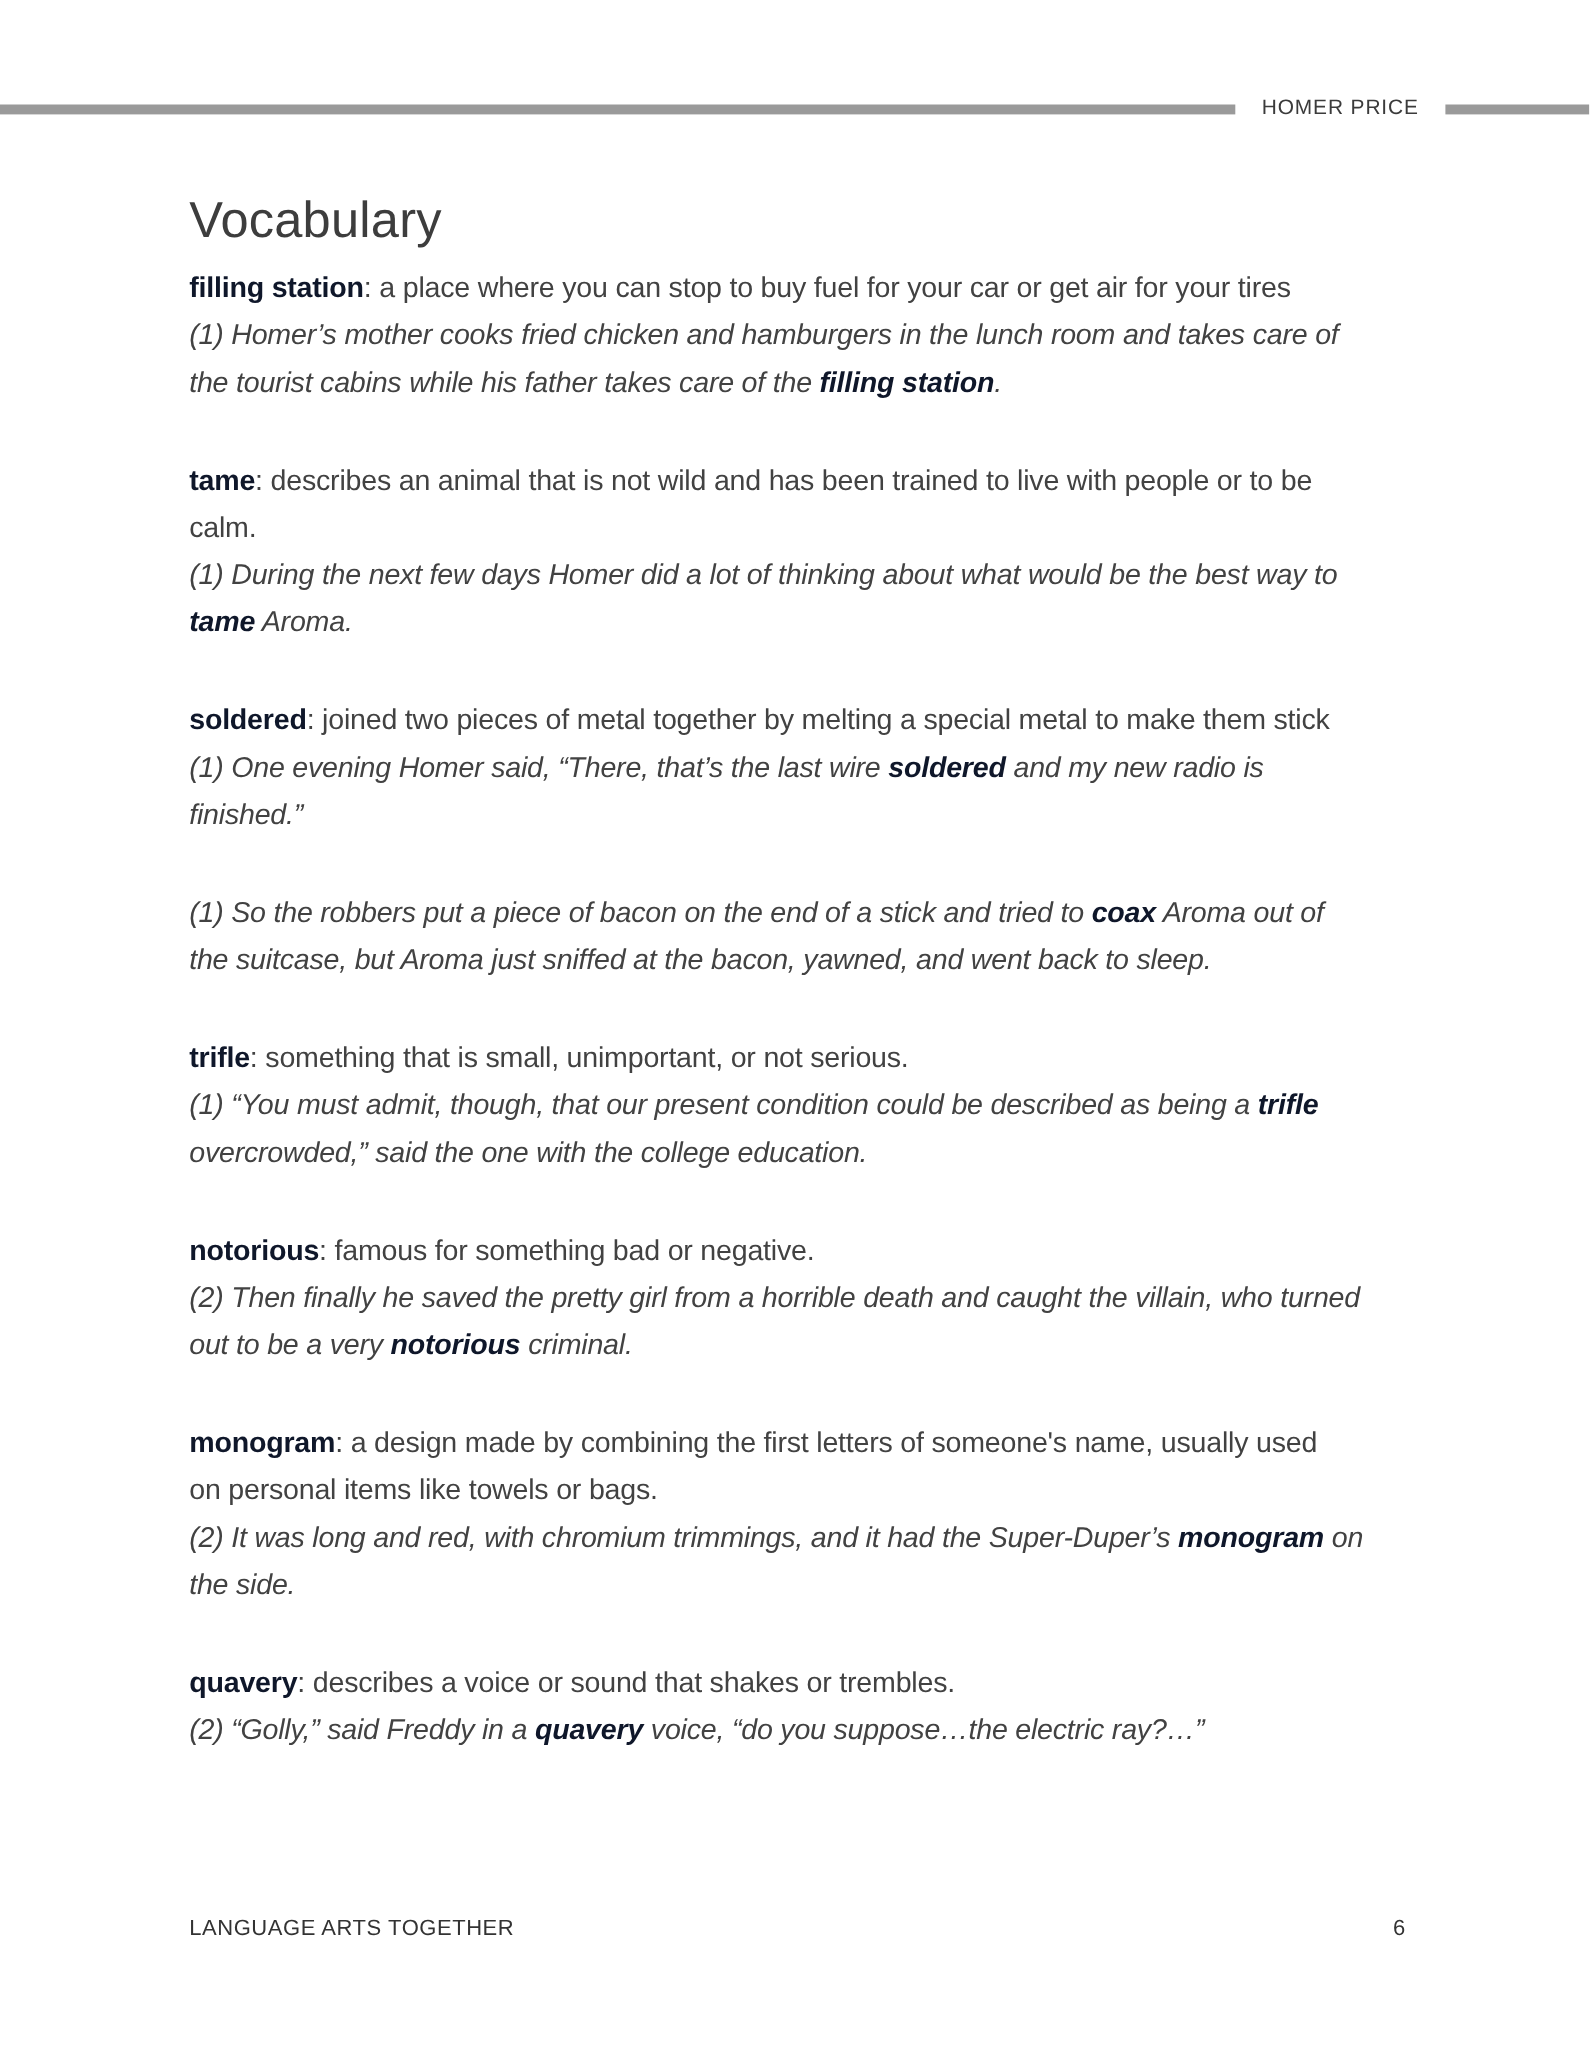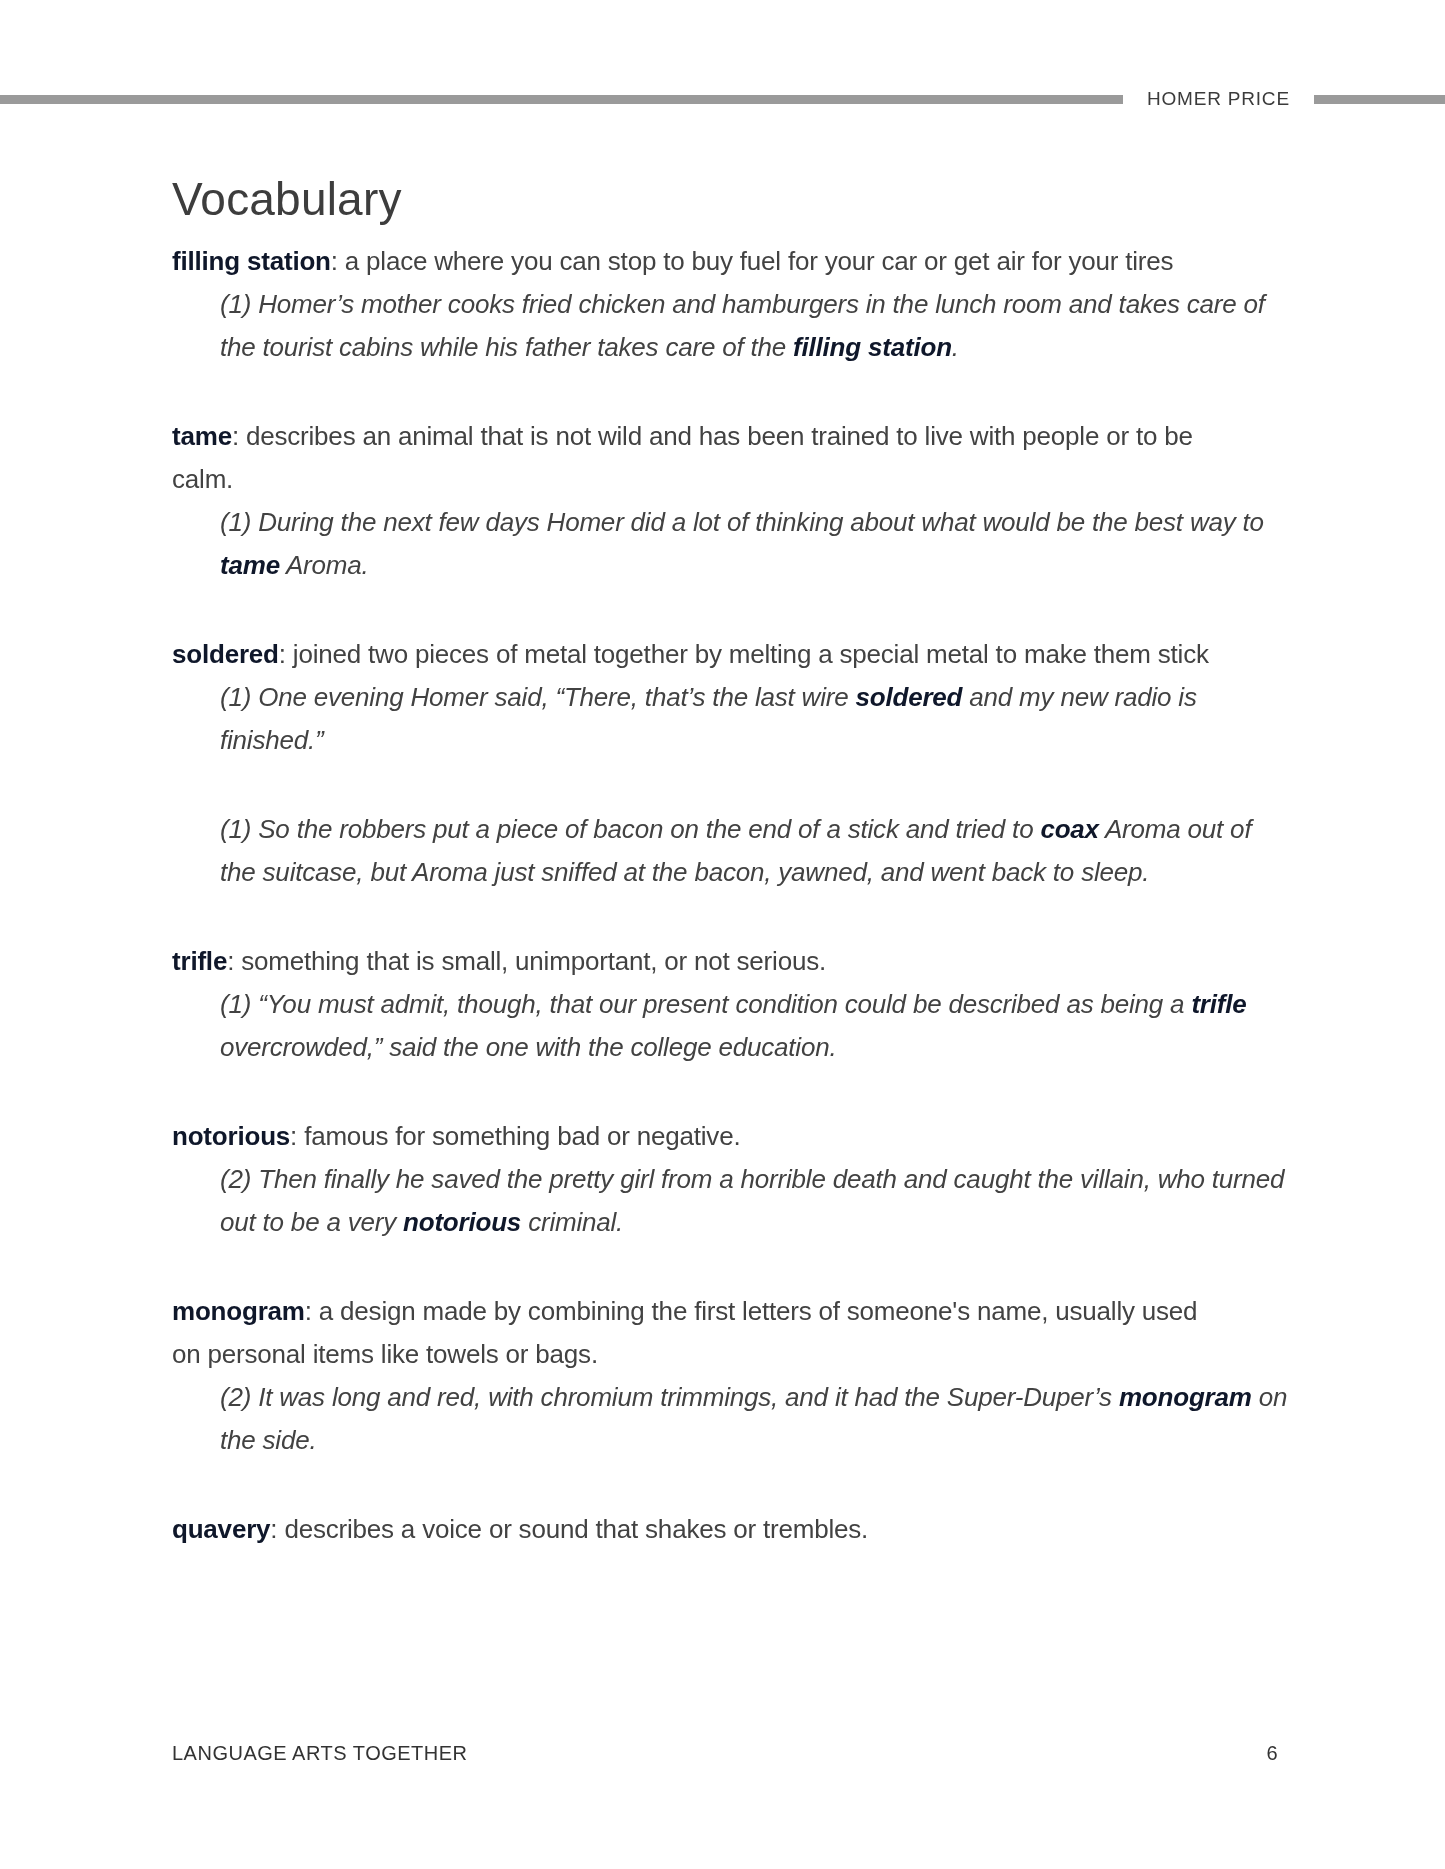--- a/index.html
+++ b/index.html
@@ -50,21 +50,21 @@
     margin: 0 0 18px 0;
   }
   .entry { margin-bottom: 46px; }
   .line {
     font-size: 26px;
     line-height: 43px;
     letter-spacing: -0.2px;
     color: #424242;
     white-space: nowrap;
   }
-  .line.ex { font-style: italic; margin-left: 48px; }
+  .line.ex { font-style: italic; }
   .line .b { font-weight: bold; color: #0f172a; }
 
   
   .footer {
     position: absolute;
     left: 172px;
     top: 1742px;
     width: 1106px;
     display: flex;
     justify-content: space-between;
@@ -122,20 +122,21 @@
           <div class="line ex"><span>out to be a very </span><span class="b">notorious</span><span> criminal.</span></div>
         </div>
         <div class="entry">
           <div class="line def"><span class="b">monogram</span><span>: a design made by combining the first letters of someone's name, usually used</span></div>
           <div class="line def"><span>on personal items like towels or bags.</span></div>
           <div class="line ex"><span>(2) It was long and red, with chromium trimmings, and it had the Super-Duper’s </span><span class="b">monogram</span><span> on</span></div>
           <div class="line ex"><span>the side.</span></div>
         </div>
         <div class="entry">
           <div class="line def"><span class="b">quavery</span><span>: describes a voice or sound that shakes or trembles.</span></div>
+          <div class="line ex"><span>(2) “Golly,” said Freddy in a </span><span class="b">quavery</span><span> voice, “do you suppose…the electric ray?…”</span></div>
         </div>
       </div>
   </div>
 
   <div class="footer">
     <div class="footer-text">LANGUAGE ARTS TOGETHER</div>
     <div class="footer-text">6</div>
   </div>
 
 </div>

